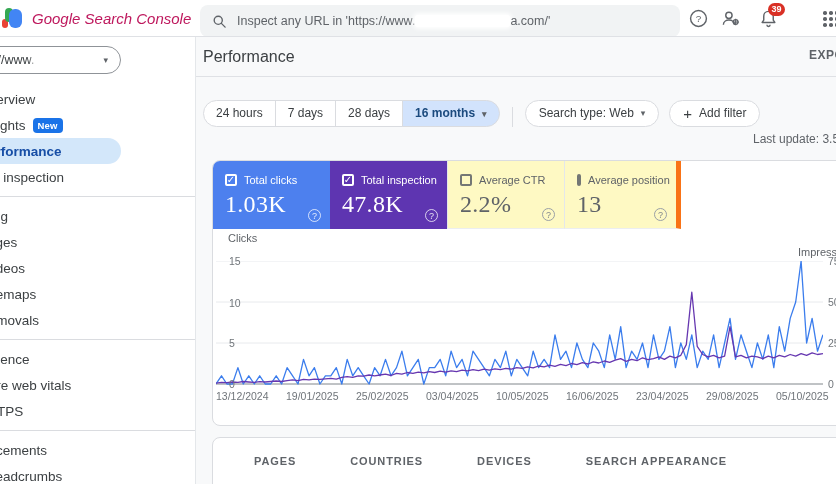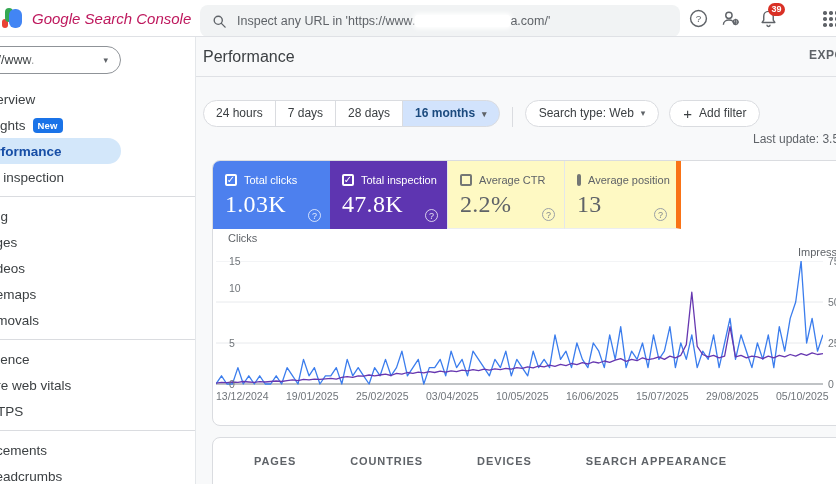--- a/index.html
+++ b/index.html
@@ -300,35 +300,35 @@
         <line x1="0" x2="607" y1="123.0" y2="123.0" stroke="#80868b" stroke-width="1"></line>
         <line x1="0" x2="607" y1="82.0" y2="82.0" stroke="#e8eaed" stroke-width="1"></line>
         <line x1="0" x2="607" y1="41.0" y2="41.0" stroke="#e8eaed" stroke-width="1"></line>
         <line x1="0" x2="607" y1="0.0" y2="0.0" stroke="#e8eaed" stroke-width="1"></line>
         <polyline points="0.0,123.0 5.5,114.8 10.9,123.0 16.4,123.0 21.9,106.6 27.3,123.0 32.8,114.8 38.3,123.0 43.7,114.8 49.2,123.0 54.7,123.0 60.2,114.8 65.6,123.0 71.1,106.6 76.6,114.8 82.0,123.0 87.5,98.4 93.0,114.8 98.4,106.6 103.9,123.0 109.4,114.8 114.8,114.8 120.3,106.6 125.8,123.0 131.2,98.4 136.7,114.8 142.2,106.6 147.6,114.8 153.1,123.0 158.6,106.6 164.1,114.8 169.5,98.4 175.0,114.8 180.5,106.6 185.9,90.2 191.4,114.8 196.9,106.6 202.3,98.4 207.8,123.0 213.3,106.6 218.7,106.6 224.2,98.4 229.7,114.8 235.1,90.2 240.6,106.6 246.1,98.4 251.5,114.8 257.0,90.2 262.5,98.4 268.0,106.6 273.4,114.8 278.9,98.4 284.4,106.6 289.8,90.2 295.3,114.8 300.8,98.4 306.2,106.6 311.7,114.8 317.2,90.2 322.6,106.6 328.1,98.4 333.6,106.6 339.0,73.8 344.5,98.4 350.0,90.2 355.5,106.6 360.9,82.0 366.4,98.4 371.9,106.6 377.3,82.0 382.8,90.2 388.3,106.6 393.7,73.8 399.2,98.4 404.7,65.6 410.1,106.6 415.6,90.2 421.1,98.4 426.5,82.0 432.0,106.6 437.5,73.8 442.9,98.4 448.4,90.2 453.9,65.6 459.4,106.6 464.8,82.0 470.3,98.4 475.8,73.8 481.2,106.6 486.7,90.2 492.2,98.4 497.6,73.8 503.1,106.6 508.6,82.0 514.0,57.4 519.5,98.4 525.0,73.8 530.4,90.2 535.9,106.6 541.4,82.0 546.8,98.4 552.3,73.8 557.8,106.6 563.3,65.6 568.7,90.2 574.2,57.4 579.7,41.0 585.1,0.0 590.6,82.0 596.1,57.4 601.5,90.2 607.0,73.8" fill="none" stroke="#3b7ded" stroke-width="1.3" stroke-linejoin="round"></polyline>
         <polyline points="0.0,122.2 5.5,121.4 10.9,121.7 16.4,121.0 21.9,121.4 27.3,120.5 32.8,121.0 38.3,121.4 43.7,120.7 49.2,121.0 54.7,120.5 60.2,120.0 65.6,120.5 71.1,119.7 76.6,118.9 82.0,119.7 87.5,118.4 93.0,118.9 98.4,118.1 103.9,118.4 109.4,117.8 114.8,117.3 120.3,118.1 125.8,116.4 131.2,115.6 136.7,116.4 142.2,114.8 147.6,115.1 153.1,114.0 158.6,114.8 164.1,114.0 169.5,113.2 175.0,114.5 180.5,112.3 185.9,113.2 191.4,111.5 196.9,112.3 202.3,111.2 207.8,111.8 213.3,110.7 218.7,111.5 224.2,110.2 229.7,111.2 235.1,109.9 240.6,110.7 246.1,109.1 251.5,109.9 257.0,108.6 262.5,109.6 268.0,108.2 273.4,109.1 278.9,107.9 284.4,108.6 289.8,107.4 295.3,108.2 300.8,106.6 306.2,107.4 311.7,105.8 317.2,106.9 322.6,105.0 328.1,105.8 333.6,104.1 339.0,105.3 344.5,103.3 350.0,104.6 355.5,102.5 360.9,103.6 366.4,101.7 371.9,103.0 377.3,100.9 382.8,102.0 388.3,100.0 393.7,101.4 399.2,99.2 404.7,97.6 410.1,100.4 415.6,98.4 421.1,99.7 426.5,96.8 432.0,98.7 437.5,97.6 442.9,95.9 448.4,98.4 453.9,95.1 459.4,96.8 464.8,94.3 470.3,83.6 475.8,31.2 481.2,85.3 486.7,93.5 492.2,95.9 497.6,94.3 503.1,96.8 508.6,95.1 514.0,65.6 519.5,95.9 525.0,94.3 530.4,96.8 535.9,95.1 541.4,95.9 546.8,97.6 552.3,95.1 557.8,96.8 563.3,94.3 568.7,95.9 574.2,93.5 579.7,95.1 585.1,92.7 590.6,94.3 596.1,91.8 601.5,93.5 607.0,92.7" fill="none" stroke="#6637b0" stroke-width="1.3" stroke-linejoin="round"></polyline>
       </svg>
     <div id="ytick-layer">
         <span class="ytick left" style="left: 1px; top: 217px;">0</span>
         <span class="ytick left" style="left: 1px; top: 176px;">5</span>
-        <span class="ytick left" style="left: 1px; top: 121px;">10</span>
+        <span class="ytick left" style="left: 1px; top: 136px;">10</span>
         <span class="ytick left" style="left: 1px; top: 94px;">15</span>
         <span class="ytick right" style="left: 615px; top: 217px;">0</span>
         <span class="ytick right" style="left: 615px; top: 176px;">250</span>
         <span class="ytick right" style="left: 615px; top: 135px;">500</span>
         <span class="ytick right" style="left: 615px; top: 94px;">750</span>
       </div>
     <div class="xlabels" id="xlabels">
         <span class="xlabel" style="left: 0px;">13/12/2024</span>
         <span class="xlabel" style="left: 70px;">19/01/2025</span>
         <span class="xlabel" style="left: 140px;">25/02/2025</span>
         <span class="xlabel" style="left: 210px;">03/04/2025</span>
         <span class="xlabel" style="left: 280px;">10/05/2025</span>
         <span class="xlabel" style="left: 350px;">16/06/2025</span>
-        <span class="xlabel" style="left: 420px;">15/07/2025</span>
+        <span class="xlabel" style="left: 420px;">23/04/2025</span>
         <span class="xlabel" style="left: 490px;">29/08/2025</span>
         <span class="xlabel" style="left: 560px;">05/10/2025</span>
       </div>
   </div>
 
   <div class="tabs-panel">
     <div class="tabs" id="tabs">
         <div class="tab">PAGES</div>
         <div class="tab">COUNTRIES</div>
         <div class="tab">DEVICES</div>

